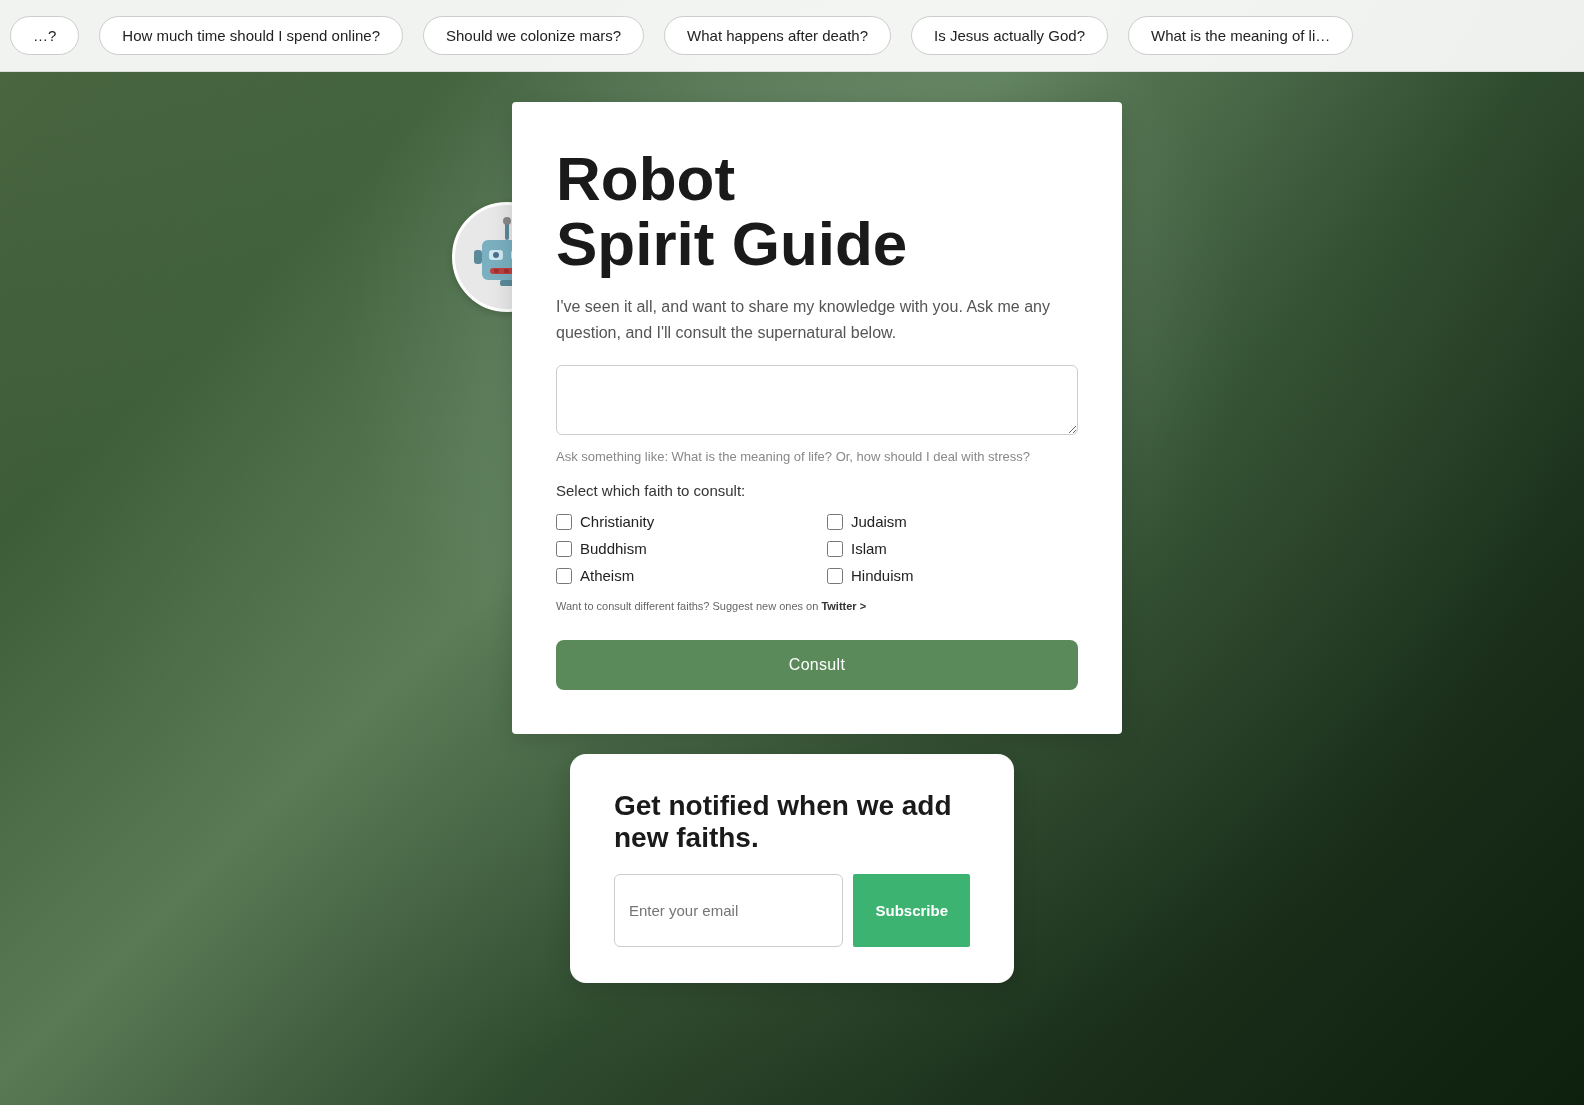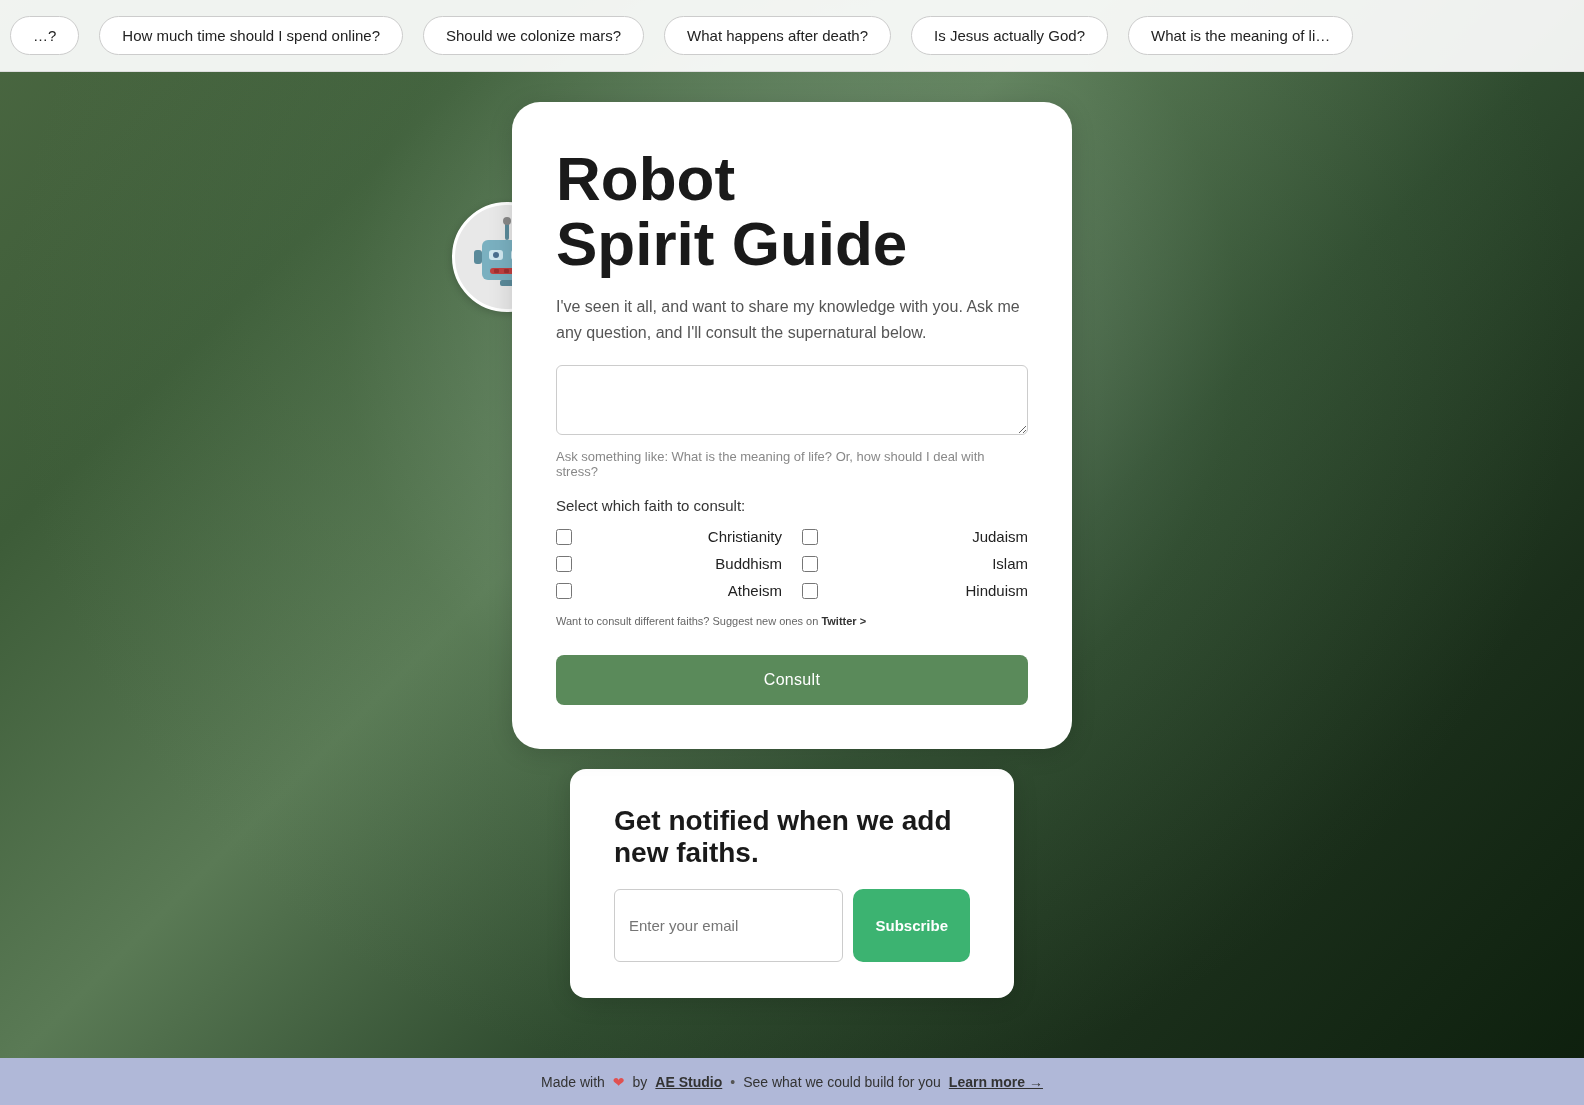--- a/index.html
+++ b/index.html
@@ -61,23 +61,23 @@
       display: flex;
       flex-direction: column;
       align-items: center;
       padding-top: 30px;
       padding-bottom: 60px;
     }
 
     
     .card {
       background: #fff;
-      border-radius: 28px;
+      border-radius: 4px;
       padding: 44px 44px 44px 44px;
-      width: 560px;
+      width: 610px;
       position: relative;
       box-shadow: 0 4px 24px rgba(0,0,0,0.15);
       margin-bottom: 20px;
     }
 
     
     .avatar-wrapper {
       position: absolute;
       left: -60px;
       top: 100px;
@@ -143,21 +143,20 @@
       gap: 10px 20px;
       margin-bottom: 16px;
     }
 
     .faith-item {
       display: flex;
       align-items: center;
       gap: 8px;
       font-size: 15px;
       color: #222;
-      justify-content: space-between;
     }
 
     .faith-item input[type="checkbox"] {
       width: 16px;
       height: 16px;
       accent-color: #4a7a4a;
     }
 
     .suggest-text {
       font-size: 11px;
@@ -212,21 +211,21 @@
       padding: 12px 14px;
       font-size: 15px;
       outline: none;
       color: #333;
     }
 
     .subscribe-btn {
       background: #3cb371;
       color: #fff;
       border: none;
-      border-radius: 10px;
+      border-radius: 2px;
       padding: 28px 22px;
       font-size: 15px;
       font-weight: 600;
       cursor: pointer;
     }
 
     
     .footer {
       position: relative;
       z-index: 10;
@@ -364,22 +363,13 @@
       <div class="notify-card">
         <h2 class="notify-title">Get notified when we add new faiths.</h2>
         <div class="notify-row">
           <input type="email" class="email-input" placeholder="Enter your email" style="">
           <button class="subscribe-btn">Subscribe</button>
         </div>
       </div>
     </div>
   </div>
 
-  <div class="footer">
-    <span>Made with</span>
-    <span class="heart">❤</span>
-    <span>by</span>
-    <a href="#">AE Studio</a>
-    <span class="dot">•</span>
-    <span>See what we could build for you</span>
-    <a href="#">Learn more →</a>
-  </div>
 </div>
 
 </body></html>

